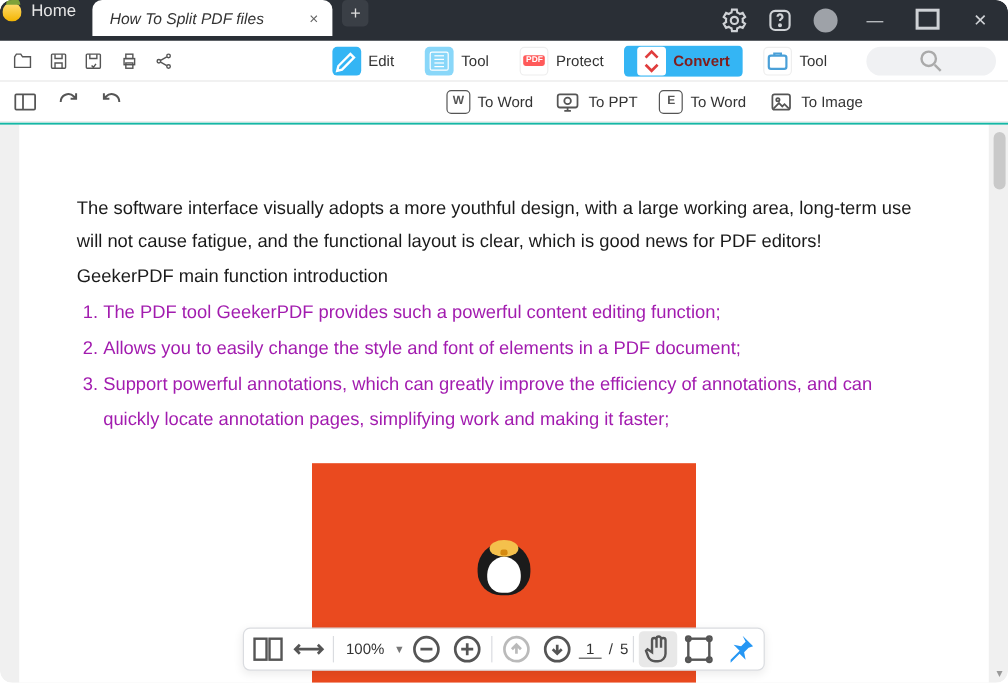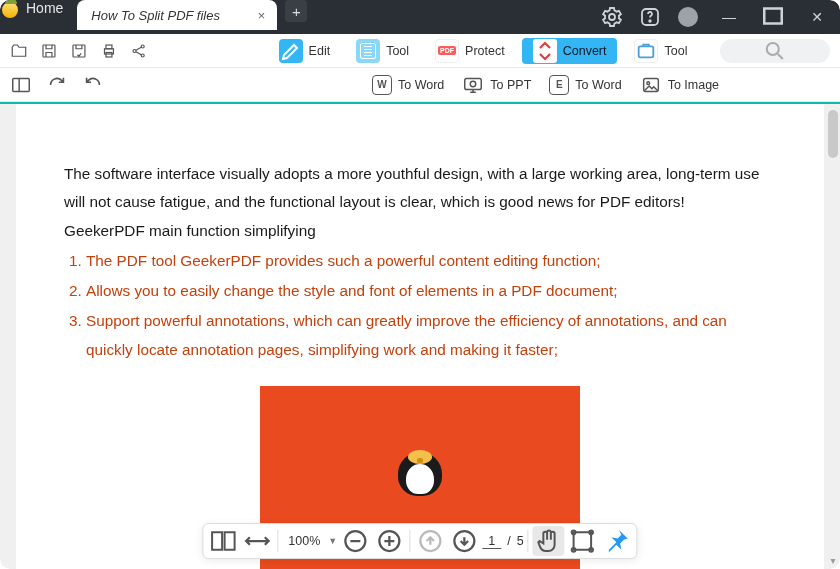--- a/index.html
+++ b/index.html
@@ -23,38 +23,38 @@
   .tb1-icon { width:20px; height:20px; color:#555; display:flex; align-items:center; justify-content:center; }
   .mainbtn { display:flex; align-items:center; gap:6px; height:26px; padding:0 8px; border:1px solid transparent; font-size:12.5px; color:#333; }
   .mainbtn .mi { width:24px; height:24px; border-radius:4px; display:flex; align-items:center; justify-content:center; }
   .mi-edit { background:#34b5f4; }
   .mi-comment { background:#ffe36a; }
   .mi-page { background:#89d7f9; }
   .mi-page span { width:16px; height:16px; border:1px solid #fff; border-radius:2px; position:relative; }
   .mi-page span::before { content:""; position:absolute; left:3px; top:2px; width:8px; height:1px; background:#fff; box-shadow:0 3px 0 #fff,0 6px 0 #fff,0 9px 0 #fff; }
   .mi-protect { background:#fff; border:1px solid #eee; }
   .mi-convert-btn { background:#34b5f4; border-radius:4px; padding:0 10px; }
-  .mi-convert-btn .lbl { color:#0f172a; font-weight:400; }
+  .mi-convert-btn .lbl { color:#7f1d1d; font-weight:700; }
   .mi-convert { background:#fff; position:relative; }
   .mi-tool { background:#fff; border:1px solid #eee; }
   .search-pill { width:120px; height:24px; background:#f0f1f3; border-radius:12px; display:flex; align-items:center; padding:0 10px; color:#aaa; }
   .mainbar-group { display:flex; align-items:center; gap:8px; margin-left:110px; }
 
   .toolbar2 { height: 34px; border-bottom: 1px solid #e8e8e8; display:flex; align-items:center; padding:0 10px; gap:14px; }
   .toolbar2 .spacer2 { width:240px; }
   .tb2-icon { width:22px; height:22px; color:#555; display:flex; align-items:center; justify-content:center; }
   .convert-group { display:flex; align-items:center; gap:18px; }
   .convert-item { display:flex; align-items:center; gap:6px; font-size:12.5px; color:#333; }
   .sq { width:20px; height:20px; border:1.5px solid #555; border-radius:4px; display:flex; align-items:center; justify-content:center; font-size:10px; font-weight:700; color:#555; }
 
   .document-area { position:relative; height: calc(569px - 34px - 34px - 34px); background:#f0f0f0; overflow:hidden; border-top:2px solid #14b8a6; border-radius:0 0 10px 10px; }
   .page { background:#fff; margin:0 16px; min-height:560px; padding:56px 48px 30px 48px; }
   .page p { font-size:15.3px; color:#1a1a1a; line-height:1.85; }
   .page ol { list-style: decimal; padding-left: 22px; }
-  .page ol li { font-size:15.3px; color:#c2410c; line-height:1.85; margin-top:2px; }
+  .page ol li { font-size:15.3px; color:#a21caf; line-height:1.85; margin-top:2px; }
   .img-block { width:320px; height:190px; background:#ea4a1f; margin:22px auto 0 auto; position:relative; overflow:hidden; }
   .penguin { position:absolute; left:50%; top:50px; transform:translateX(-50%); width:54px; height:60px; }
   .p-body { position:absolute; bottom:0; left:5px; width:44px; height:44px; background:#1b1b1b; border-radius:50% 50% 44% 44%; }
   .p-belly { position:absolute; bottom:2px; left:13px; width:28px; height:30px; background:#fff; border-radius:50% 50% 44% 44%; }
   .p-face { position:absolute; top:14px; left:15px; width:24px; height:14px; background:#f4c04c; border-radius:50%; }
   .p-beak { position:absolute; top:22px; left:24px; width:6px; height:5px; background:#d58a10; border-radius:2px; }
 
   .bottombar { position:absolute; left:50%; transform:translateX(-50%); bottom:10px; height:36px; background:#fff; border:1px solid #dadce0; border-radius:6px; display:flex; align-items:center; gap:2px; padding:0 4px; box-shadow:0 2px 8px rgba(0,0,0,.08); }
   .bb-btn { width:32px; height:30px; display:flex; align-items:center; justify-content:center; color:#555; border-radius:4px; }
   .bb-sep { width:1px; height:22px; background:#dadce0; margin:0 2px; }
@@ -240,21 +240,21 @@
           </svg>
       </div>
       <span>To Image</span>
     </div>
   </div>
 </div>
 
 <div class="document-area">
   <div class="page">
     <p>The software interface visually adopts a more youthful design, with a large working area, long-term use will not cause fatigue, and the functional layout is clear, which is good news for PDF editors!</p>
-    <p>GeekerPDF main function simplifying</p>
+    <p>GeekerPDF main function introduction</p>
     <ol>
       <li>The PDF tool GeekerPDF provides such a powerful content editing function;</li>
       <li>Allows you to easily change the style and font of elements in a PDF document;</li>
       <li>Support powerful annotations, which can greatly improve the efficiency of annotations, and can quickly locate annotation pages, simplifying work and making it faster;</li>
     </ol>
     <div class="img-block">
       <div class="penguin">
         <div class="p-body"></div>
           <div class="p-belly"></div>
           <div class="p-face"></div>

